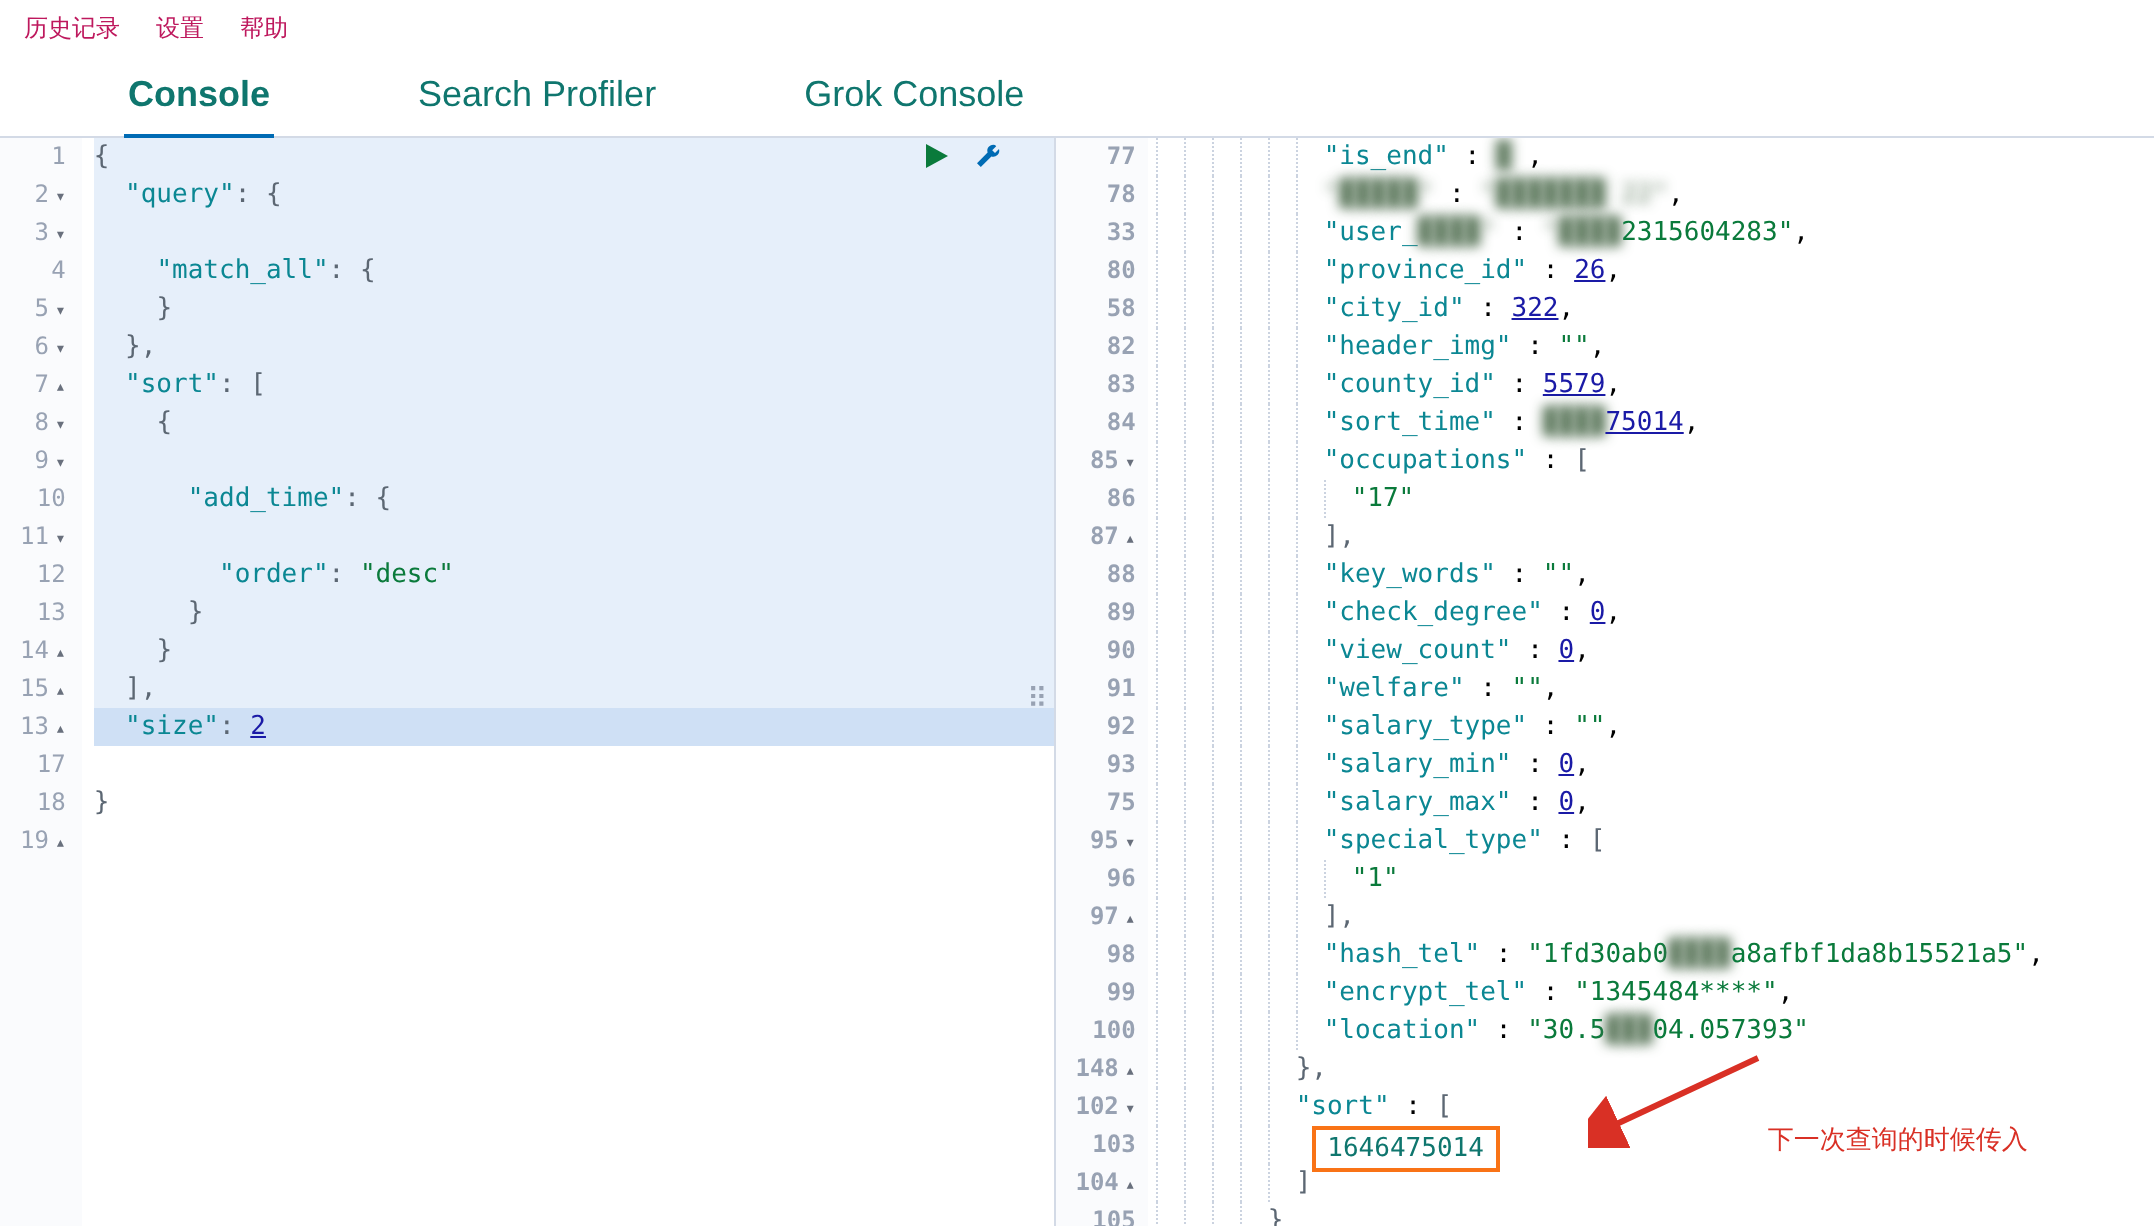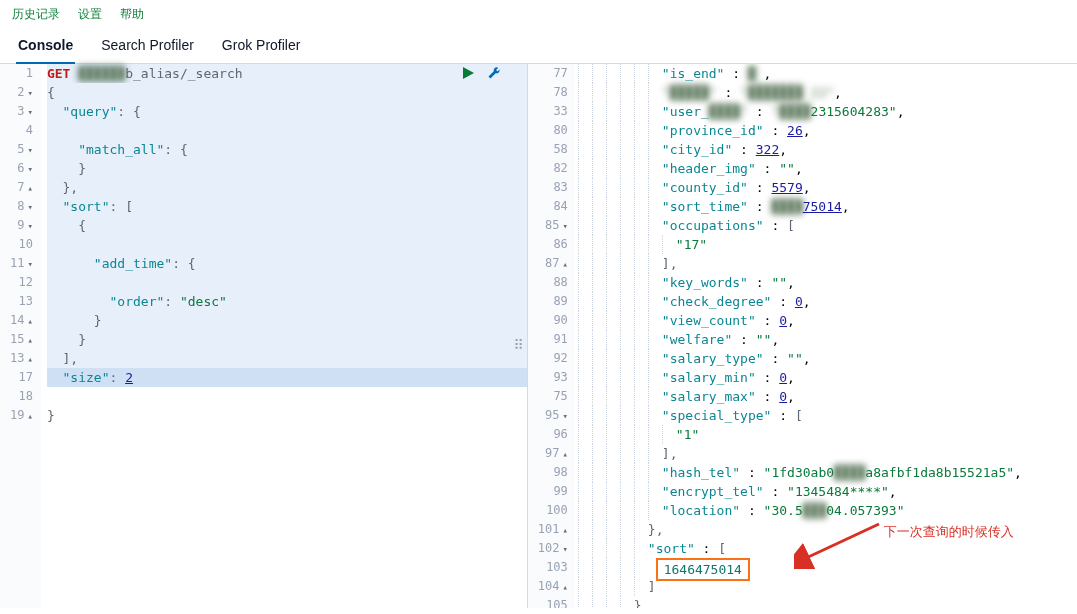--- a/index.html
+++ b/index.html
@@ -10,33 +10,34 @@
   width: 1077px;
   height: 614px;
   overflow: hidden;
 }
 .top-menu {
   display: flex;
   gap: 18px;
   padding: 6px 12px 4px;
   font-size: 12px;
 }
-.top-menu span { color: #15803d; cursor: pointer; text-align: center; }
+.top-menu span { color: #be185d; cursor: pointer; text-align: center; }
 .tabs {
   display: flex;
   gap: 24px;
   padding: 10px 16px 0;
   border-bottom: 1px solid #d3dae6;
 }
 .tab {
   padding: 0 2px 10px;
-  color: #0f172a;
+  color: #0f766e;
   cursor: pointer;
-  font-size: 14px;
-  position: relative;
+  font-size: 18px;
+  position: relative;
+  margin-left: 46px;
 }
 .tab.active {
   font-weight: 600;
 }
 .tab.active::after {
   content: "";
   position: absolute;
   left: 0; right: 0; bottom: -1px;
   height: 2px;
   background: #006bb4;
@@ -112,20 +113,21 @@
   letter-spacing: 1px;
 }
 
 .right-gutter {
   background: #fafbfd;
   color: #98a2b3;
   text-align: right;
   padding: 0 6px 0 10px;
   user-select: none;
   font-size: 12px;
+  font-weight: bold;
 }
 .right-gutter .ln { display: block; height: 19px; white-space: nowrap; }
 .right-code {
   flex: 1;
   position: relative;
   padding-left: 4px;
 }
 .guide { display: inline-block; width: 14px; color: #d3dae6; border-left: 1px dotted #cbd3e0; height: 19px; vertical-align: top; }
 .rline { height: 19px; white-space: pre; }
 .sort-box {
@@ -148,21 +150,21 @@
 
 <div class="top-menu">
   <span>历史记录</span>
   <span>设置</span>
   <span>帮助</span>
 </div>
 
 <div class="tabs">
   <div class="tab active">Console</div>
   <div class="tab">Search Profiler</div>
-  <div class="tab">Grok Profiler</div>
+  <div class="tab">Grok Console</div>
 </div>
 
 <div class="panels">
 
   <div class="panel-left">
     <div class="code-area">
       <div class="gutter">
         <span class="ln"><span>1</span></span>
         <span class="ln"><span>2</span><span class="arrow-fold">▾</span></span>
         <span class="ln"><span>3</span><span class="arrow-fold">▾</span></span>
@@ -177,21 +179,20 @@
         <span class="ln"><span>12</span></span>
         <span class="ln"><span>13</span></span>
         <span class="ln"><span>14</span><span class="arrow-fold">▴</span></span>
         <span class="ln"><span>15</span><span class="arrow-fold">▴</span></span>
         <span class="ln"><span>13</span><span class="arrow-fold">▴</span></span>
         <span class="ln"><span>17</span></span>
         <span class="ln"><span>18</span></span>
         <span class="ln"><span>19</span><span class="arrow-fold">▴</span></span>
       </div>
       <div class="code-lines">
-        <div class="code-line hl"><span class="tok-method">GET</span> <span class="blur">██████</span><span class="tok-punc">b_alias/_search</span></div>
         <div class="code-line hl"><span class="tok-punc">{</span></div>
         <div class="code-line hl">  <span class="tok-key">"query"</span><span class="tok-punc">: </span><span class="tok-punc">{</span></div>
         <div class="code-line hl"> </div>
         <div class="code-line hl">    <span class="tok-key">"match_all"</span><span class="tok-punc">: </span><span class="tok-punc">{</span></div>
         <div class="code-line hl">    <span class="tok-punc">}</span></div>
         <div class="code-line hl">  <span class="tok-punc">}</span><span class="tok-punc">,</span></div>
         <div class="code-line hl">  <span class="tok-key">"sort"</span><span class="tok-punc">: </span><span class="tok-punc">[</span></div>
         <div class="code-line hl">    <span class="tok-punc">{</span></div>
         <div class="code-line hl"> </div>
         <div class="code-line hl">      <span class="tok-key">"add_time"</span><span class="tok-punc">: </span><span class="tok-punc">{</span></div>
@@ -241,21 +242,21 @@
         <span class="ln"><span>91</span></span>
         <span class="ln"><span>92</span></span>
         <span class="ln"><span>93</span></span>
         <span class="ln"><span>75</span></span>
         <span class="ln"><span>95</span><span class="arrow-fold">▾</span></span>
         <span class="ln"><span>96</span></span>
         <span class="ln"><span>97</span><span class="arrow-fold">▴</span></span>
         <span class="ln"><span>98</span></span>
         <span class="ln"><span>99</span></span>
         <span class="ln"><span>100</span></span>
-        <span class="ln"><span>101</span><span class="arrow-fold">▴</span></span>
+        <span class="ln"><span>148</span><span class="arrow-fold">▴</span></span>
         <span class="ln"><span>102</span><span class="arrow-fold">▾</span></span>
         <span class="ln"><span>103</span></span>
         <span class="ln"><span>104</span><span class="arrow-fold">▴</span></span>
         <span class="ln"><span>105</span></span>
       </div>
       <div class="right-code">
         <div class="rline"><span class="guide"></span><span class="guide"></span><span class="guide"></span><span class="guide"></span><span class="guide"></span><span class="guide"></span><span class="tok-key">"is_end"</span> : <span class="blur">█</span> ,</div>
         <div class="rline"><span class="guide"></span><span class="guide"></span><span class="guide"></span><span class="guide"></span><span class="guide"></span><span class="guide"></span><span class="tok-key blur">"█████"</span> : <span class="tok-str blur">"███████ 22"</span>,</div>
         <div class="rline"><span class="guide"></span><span class="guide"></span><span class="guide"></span><span class="guide"></span><span class="guide"></span><span class="guide"></span><span class="tok-key">"user_</span><span class="tok-key blur">████"</span> : <span class="tok-str blur">"████</span><span class="tok-str">2315604283"</span>,</div>
         <div class="rline"><span class="guide"></span><span class="guide"></span><span class="guide"></span><span class="guide"></span><span class="guide"></span><span class="guide"></span><span class="tok-key">"province_id"</span> : <span class="tok-num">26</span>,</div>
@@ -286,18 +287,18 @@
         <div class="rline"><span class="guide"></span><span class="guide"></span><span class="guide"></span><span class="guide"></span><span class="tok-punc">}</span></div>
 
         <svg class="arrow-svg" style="left:220px; top:455px;" width="90" height="50">
           <defs>
               <marker id="ah" markerWidth="10" markerHeight="10" refX="2" refY="5" orient="auto">
                 <path d="M0,0 L10,5 L0,10 Z" fill="#d93025"></path>
               </marker>
             </defs>
           <line x1="85" y1="5" x2="10" y2="40" stroke="#d93025" stroke-width="3" marker-end="url(#ah)"></line>
         </svg>
-        <div class="annotation" style="left:310px; top:458px;">下一次查询的时候传入</div>
+        <div class="annotation" style="left:310px; top:492px;">下一次查询的时候传入</div>
       </div>
     </div>
   </div>
 
 </div>
 
 </body></html>

